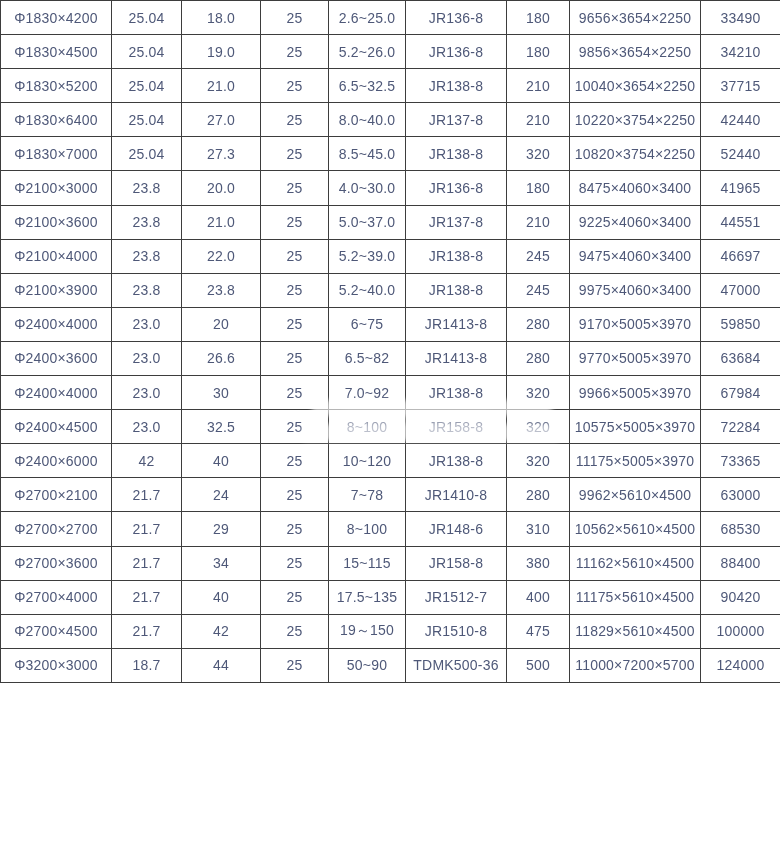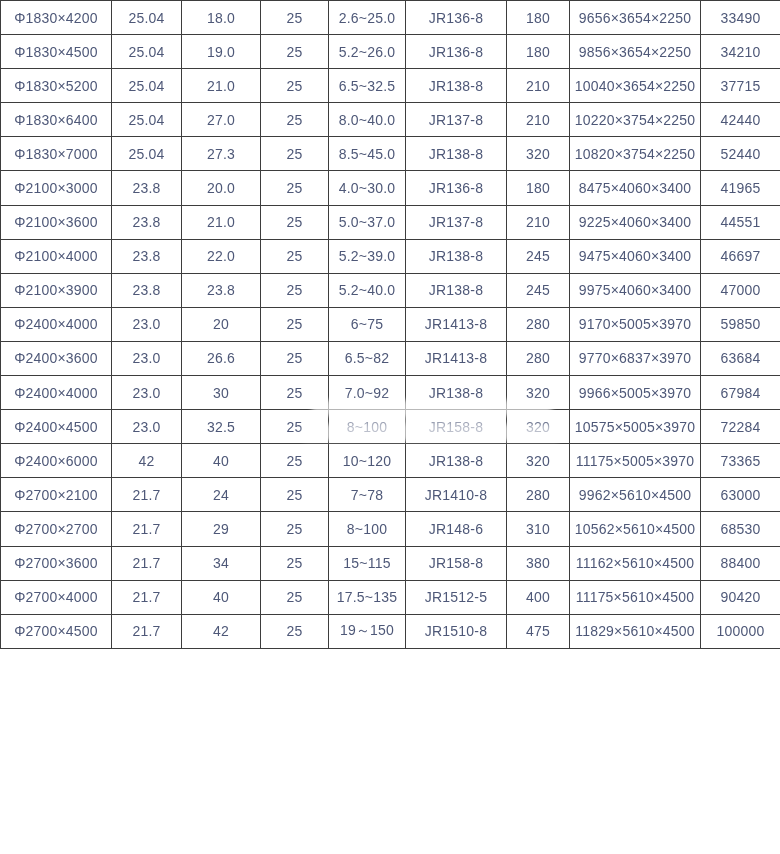--- a/index.html
+++ b/index.html
@@ -183,21 +183,21 @@
           <td>59850</td>
         </tr>
         <tr>
           <td>Φ2400×3600</td>
           <td>23.0</td>
           <td>26.6</td>
           <td>25</td>
           <td>6.5~82</td>
           <td>JR1413-8</td>
           <td>280</td>
-          <td>9770×6837×3970</td>
+          <td>9770×5005×3970</td>
           <td>63684</td>
         </tr>
         <tr>
           <td>Φ2400×4000</td>
           <td>23.0</td>
           <td>30</td>
           <td>25</td>
           <td>7.0~92</td>
           <td>JR138-8</td>
           <td>320</td>
@@ -258,36 +258,47 @@
           <td>380</td>
           <td>11162×5610×4500</td>
           <td>88400</td>
         </tr>
         <tr>
           <td>Φ2700×4000</td>
           <td>21.7</td>
           <td>40</td>
           <td>25</td>
           <td>17.5~135</td>
-          <td>JR1512-5</td>
+          <td>JR1512-7</td>
           <td>400</td>
           <td>11175×5610×4500</td>
           <td>90420</td>
         </tr>
         <tr>
           <td>Φ2700×4500</td>
           <td>21.7</td>
           <td>42</td>
           <td>25</td>
           <td>19～150</td>
           <td>JR1510-8</td>
           <td>475</td>
           <td>11829×5610×4500</td>
           <td>100000</td>
         </tr>
+        <tr>
+          <td>Φ3200×3000</td>
+          <td>18.7</td>
+          <td>44</td>
+          <td>25</td>
+          <td>50~90</td>
+          <td>TDMK500-36</td>
+          <td>500</td>
+          <td>11000×7200×5700</td>
+          <td>124000</td>
+        </tr>
       </tbody>
   </table>
 
   <div class="watermark">
     <div class="wm-line l1"></div>
     <div class="wm-line l3"></div>
     <div class="wm-line l2"></div>
   </div>
 
 </div>

